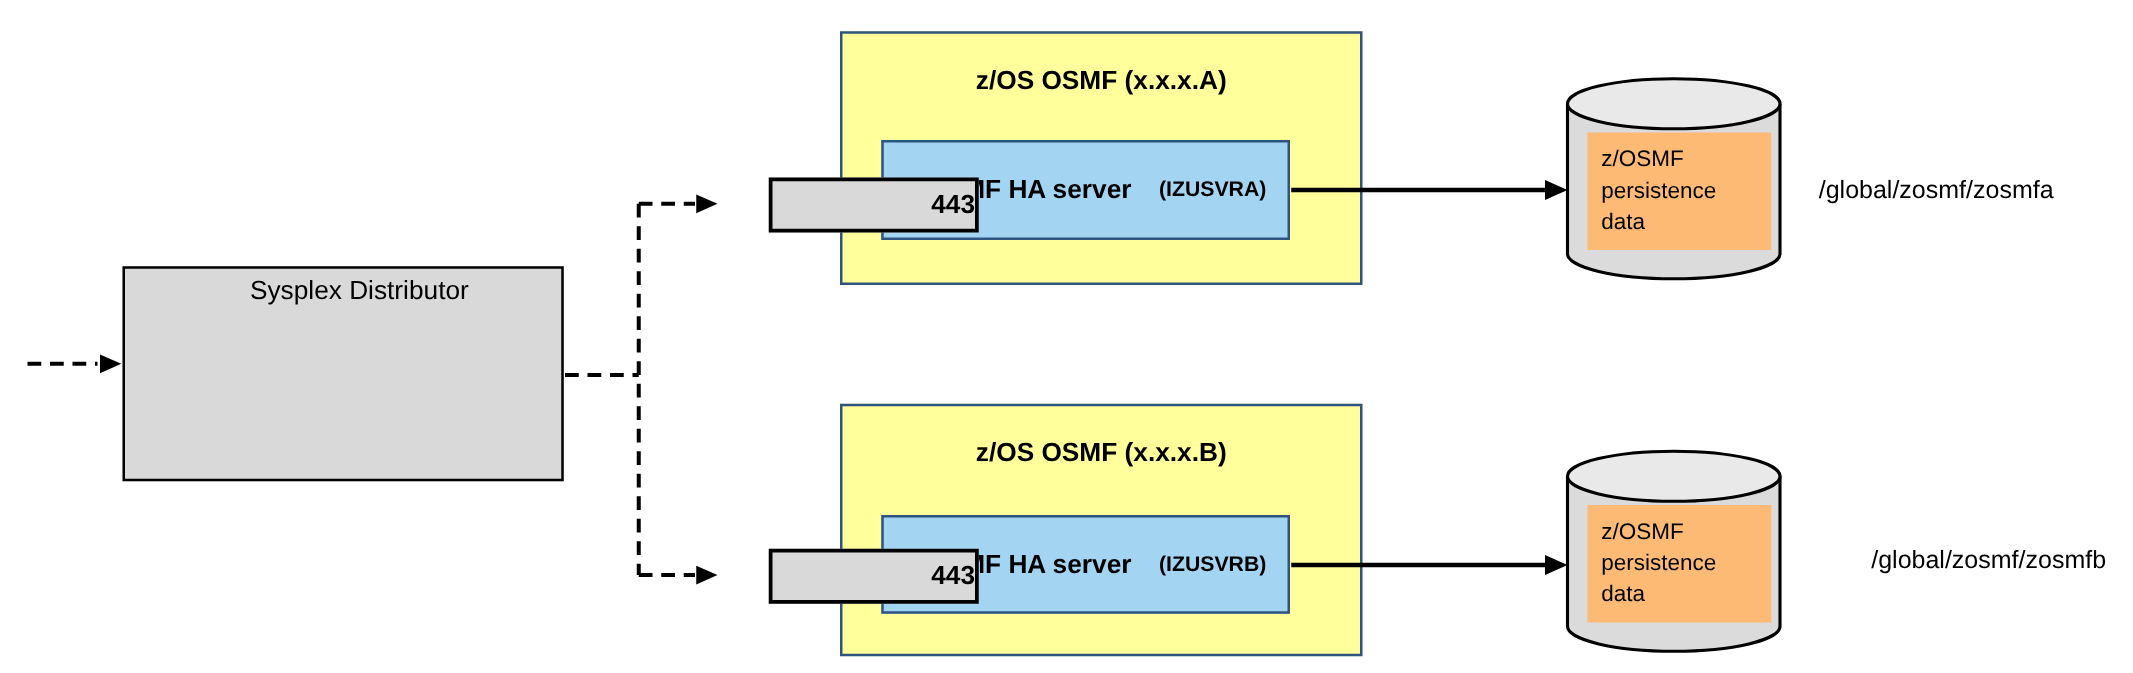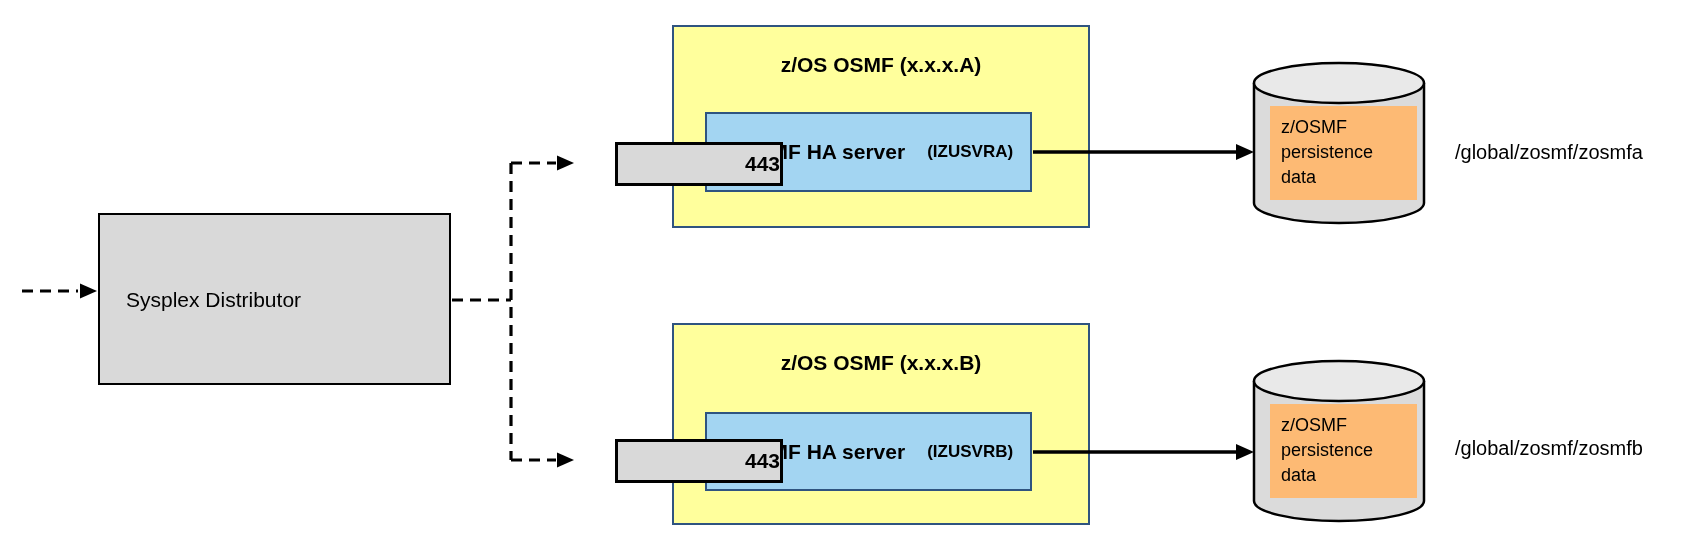--- a/index.html
+++ b/index.html
@@ -33,21 +33,21 @@
   .arrow-head { fill: var(--connector-color, #000); stroke: none; }
 
   .dist-box {
     position: absolute;
     left: 98px; top: 213px;
     width: 353px; height: 172px;
     box-sizing: border-box;
     background: var(--box-fill, #d9d9d9);
     border: 2px solid var(--box-border, #000);
     display: flex;
-    flex-direction: column;
+    flex-direction: row;
     justify-content: center;
     padding-left: 26px;
     font-size: 21px;
     line-height: 35px;
     z-index: 2;
   }
 
   .sys-box {
     position: absolute;
     left: 672px;
@@ -137,21 +137,21 @@
 
   .path-label {
     position: absolute;
     left: 1455px;
     font-size: 20px;
     line-height: 28px;
     white-space: nowrap;
     z-index: 2;
   }
   .path-a { top: 126px; margin-top: 12px; }
-  .path-b { top: 434px; }
+  .path-b { top: 434px; margin-left: 42px; }
 </style>
 </head>
 <body>
 
 <div class="canvas">
 
   <svg class="connectors" viewBox="0 0 1706 538">
 
     <path class="dash-line" d="M22,291 H78"></path>
     <polygon class="arrow-head" points="97,291 80,283.5 80,298.5"></polygon>

